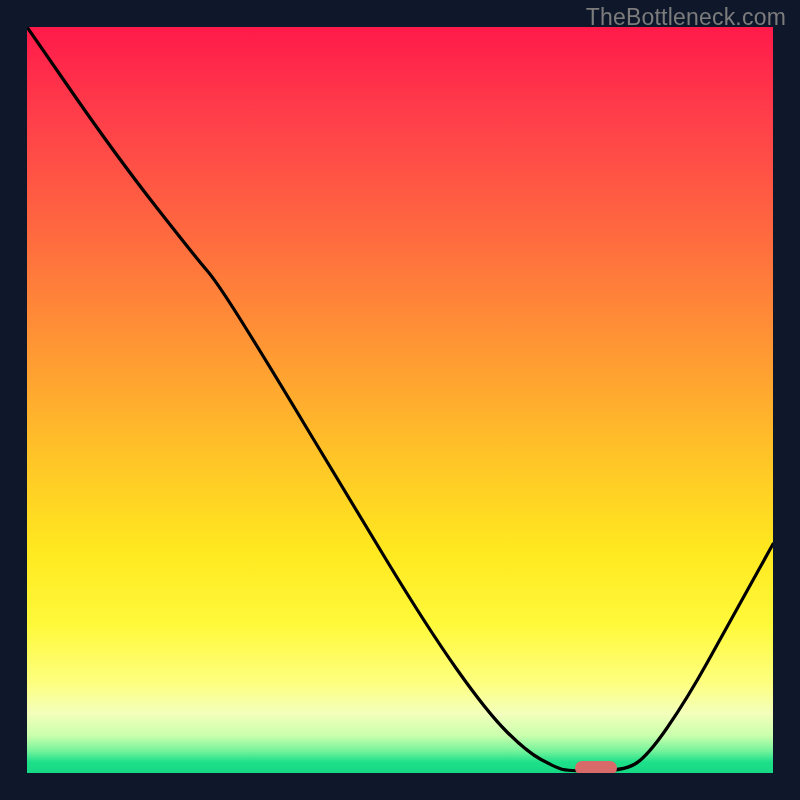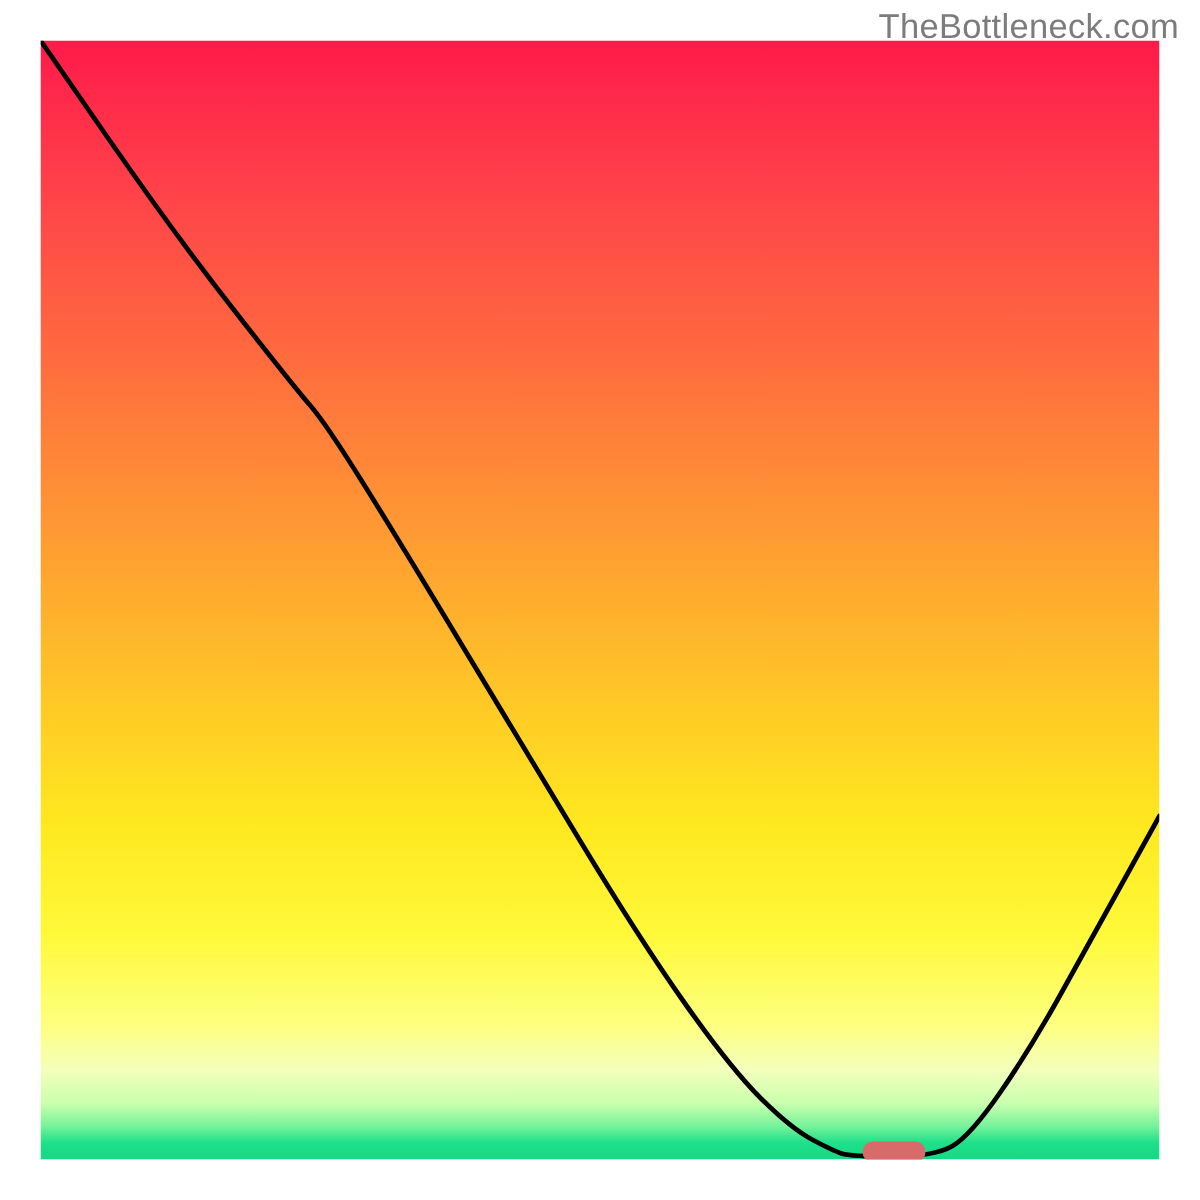--- a/index.html
+++ b/index.html
@@ -10,21 +10,21 @@
     background: #000;
     overflow: hidden;
     font-family: Arial, Helvetica, sans-serif;
   }
   .frame {
     position: absolute;
     left: 0;
     top: 0;
     width: 800px;
     height: 800px;
-    background: #ffffff;
+    background: #0f172a;
   }
   .plot-area {
     position: absolute;
     left: 27px;
     top: 27px;
     width: 746px;
     height: 746px;
     overflow: hidden;
   }
   .gradient {

